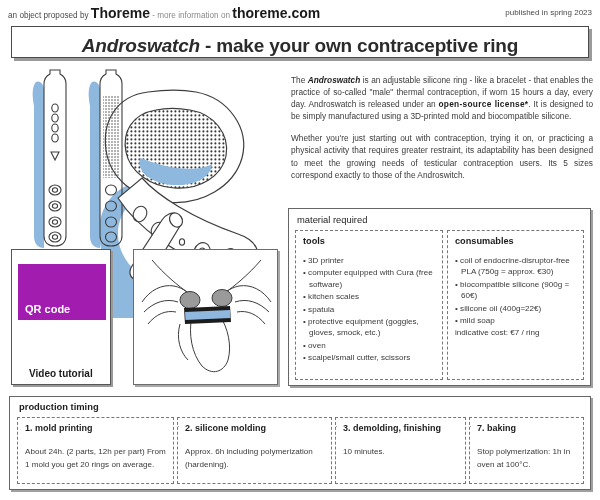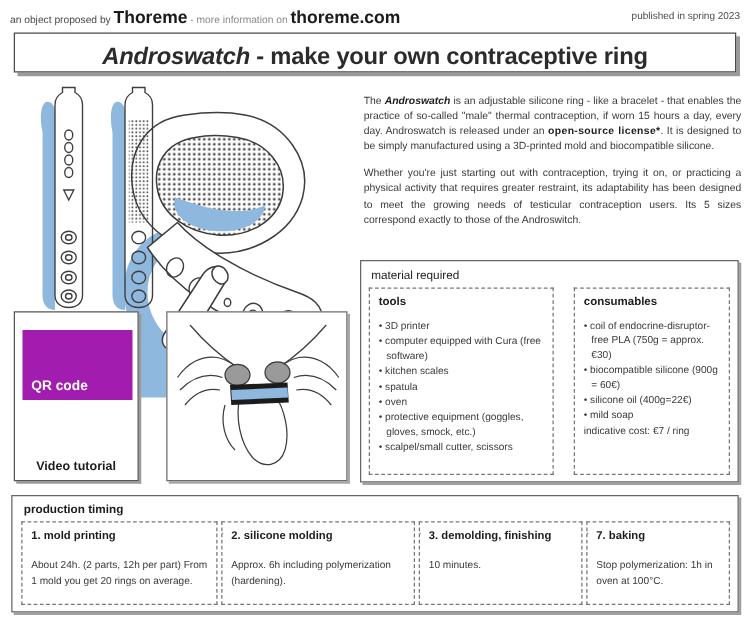--- a/index.html
+++ b/index.html
@@ -69,21 +69,21 @@
 
   
   .matbox{
     position:absolute;left:288px;top:208px;width:303px;height:178px;
     border:1.3px solid #666;background:#fff;box-sizing:border-box;
     box-shadow:2px 2px 0 0 #a0a0a0;
   }
   .matbox .hdr{
     position:absolute;left:8px;top:5px;font-weight:normal;font-size:9.4px;color:#1c1c1c;
   }
-  .matcols{position:absolute;left:6px;top:21px;right:6px;bottom:5px;display:flex;gap:16px;}
+  .matcols{position:absolute;left:6px;top:21px;right:6px;bottom:5px;display:flex;gap:4px;}
   .matcol{
     border:1.4px dashed #777;box-sizing:border-box;padding:5px 6px 0 7px;overflow:hidden;
   }
   .matcol.tools{width:148px;}
   .matcol.cons{flex:1;}
   .matcol h4{margin:0 0 9px 0;font-size:9.2px;font-weight:bold;color:#1c1c1c;}
   .matcol ul{margin:0;padding:0;list-style:none;}
   .matcol li{
     font-size:8.1px;line-height:11.4px;color:#3a3a3a;margin:0 0 1px 0;
     padding-left:6px;text-indent:-6px;
@@ -240,22 +240,22 @@
     <div class="hdr">material required</div>
     <div class="matcols">
 
       <div class="matcol tools">
         <h4>tools</h4>
         <ul>
           <li>3D printer</li>
           <li>computer equipped with Cura (free software)</li>
           <li>kitchen scales</li>
           <li>spatula</li>
+          <li>protective equipment (goggles, gloves, smock, etc.)</li>
           <li>oven</li>
-          <li>protective equipment (goggles, gloves, smock, etc.)</li>
           <li>scalpel/small cutter, scissors</li>
         </ul>
       </div>
 
       <div class="matcol cons">
         <h4>consumables</h4>
         <ul>
           <li>coil of endocrine-disruptor-free PLA (750g = approx. €30)</li>
           <li>biocompatible silicone (900g = 60€)</li>
           <li>silicone oil (400g=22€)</li>

